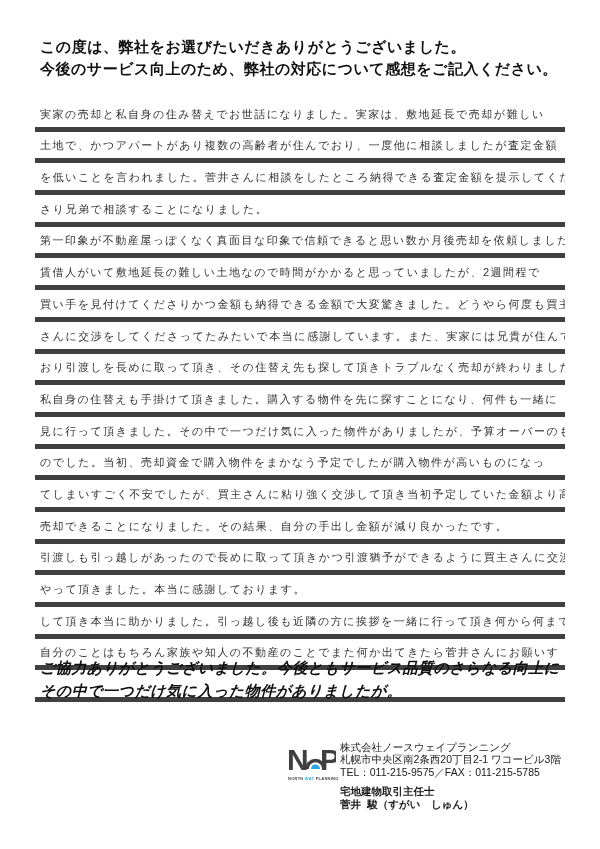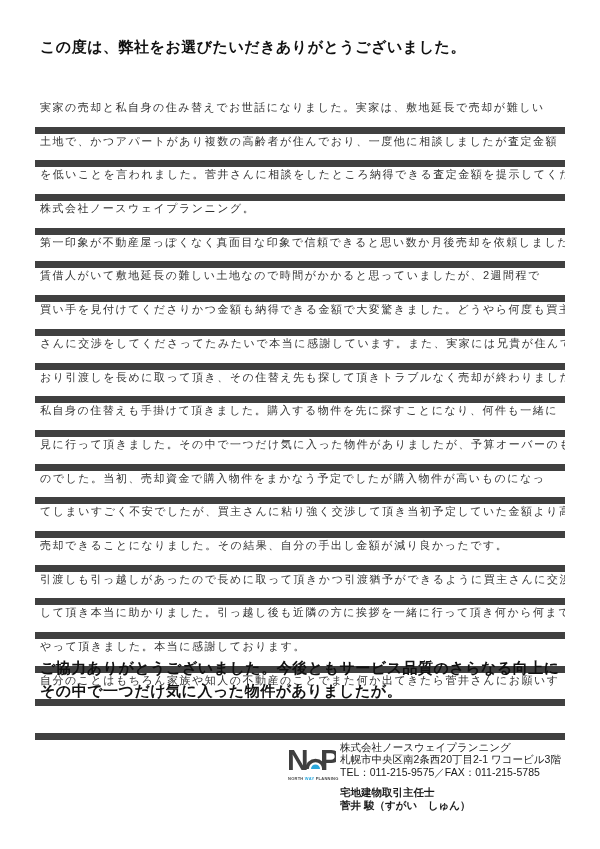--- a/index.html
+++ b/index.html
@@ -23,42 +23,43 @@
     white-space: nowrap;
   }
   .writing-area {
     position: absolute;
     left: 35px;
     top: 100px;
     width: 530px;
   }
   .ruled-row {
     height: 26.7px;
-    border-bottom: 7px solid #404040;
+    border-bottom: 5px solid #404040;
     display: flex;
-    align-items: flex-start;
+    align-items: flex-end;
     overflow: hidden;
   }
   .hw {
     font-size: 11px;
     color: #333333;
     letter-spacing: 1.5px;
     padding: 0 0 5px 5px;
     white-space: nowrap;
   }
   .closing {
     position: absolute;
     left: 40px;
     top: 656px;
     font-size: 15px;
     font-weight: bold;
     color: #111111;
     line-height: 23px;
     letter-spacing: 0.5px;
     white-space: nowrap;
+    font-style: italic;
   }
   .logo {
     position: absolute;
     left: 288px;
     top: 744px;
     width: 48px;
   }
   .logo-subtext {
     font-size: 8px;
     font-weight: bold;
@@ -82,43 +83,45 @@
   }
   .agent-block {
     position: absolute;
     left: 340px;
     top: 786px;
     font-size: 10.5px;
     font-weight: bold;
     color: #1a1a1a;
     line-height: 13px;
     white-space: nowrap;
+    font-family: Liberation Mono, monospace;
   }
 </style>
 </head>
 <body>
 
 <div class="page">
 
   <div class="intro">
     <div>この度は、弊社をお選びたいだきありがとうございました。</div>
+    <div>今後のサービス向上のため、弊社の対応について感想をご記入ください。</div>
   </div>
 
   <div class="writing-area">
     <div class="ruled-row">
         <span class="hw">実家の売却と私自身の住み替えでお世話になりました。実家は、敷地延長で売却が難しい</span>
       </div>
     <div class="ruled-row">
         <span class="hw">土地で、かつアパートがあり複数の高齢者が住んでおり、一度他に相談しましたが査定金額</span>
       </div>
     <div class="ruled-row">
         <span class="hw">を低いことを言われました。菅井さんに相談をしたところ納得できる査定金額を提示してくだ</span>
       </div>
     <div class="ruled-row">
-        <span class="hw">株式会社ノースウェイプランニング。</span>
+        <span class="hw">さり兄弟で相談することになりました。</span>
       </div>
     <div class="ruled-row">
         <span class="hw">第一印象が不動産屋っぽくなく真面目な印象で信頼できると思い数か月後売却を依頼しました。</span>
       </div>
     <div class="ruled-row">
         <span class="hw">賃借人がいて敷地延長の難しい土地なので時間がかかると思っていましたが、2週間程で</span>
       </div>
     <div class="ruled-row">
         <span class="hw">買い手を見付けてくださりかつ金額も納得できる金額で大変驚きました。どうやら何度も買主</span>
       </div>
@@ -140,24 +143,24 @@
     <div class="ruled-row">
         <span class="hw">てしまいすごく不安でしたが、買主さんに粘り強く交渉して頂き当初予定していた金額より高く</span>
       </div>
     <div class="ruled-row">
         <span class="hw">売却できることになりました。その結果、自分の手出し金額が減り良かったです。</span>
       </div>
     <div class="ruled-row">
         <span class="hw">引渡しも引っ越しがあったので長めに取って頂きかつ引渡猶予ができるように買主さんに交渉</span>
       </div>
     <div class="ruled-row">
-        <span class="hw">して頂き本当に助かりました。引っ越し後も近隣の方に挨拶を一緒に行って頂き何から何まで</span>
+        <span class="hw">やって頂きました。本当に感謝しております。</span>
       </div>
     <div class="ruled-row">
-        <span class="hw">やって頂きました。本当に感謝しております。</span>
+        <span class="hw">して頂き本当に助かりました。引っ越し後も近隣の方に挨拶を一緒に行って頂き何から何まで</span>
       </div>
     <div class="ruled-row">
         <span class="hw">自分のことはもちろん家族や知人の不動産のことでまた何か出てきたら菅井さんにお願いす</span>
       </div>
     <div class="ruled-row"></div>
   </div>
 
   <div class="closing">
     <div>ご協力ありがとうございました。今後ともサービス品質のさらなる向上に</div>
     <div>その中で一つだけ気に入った物件がありましたが。</div>

